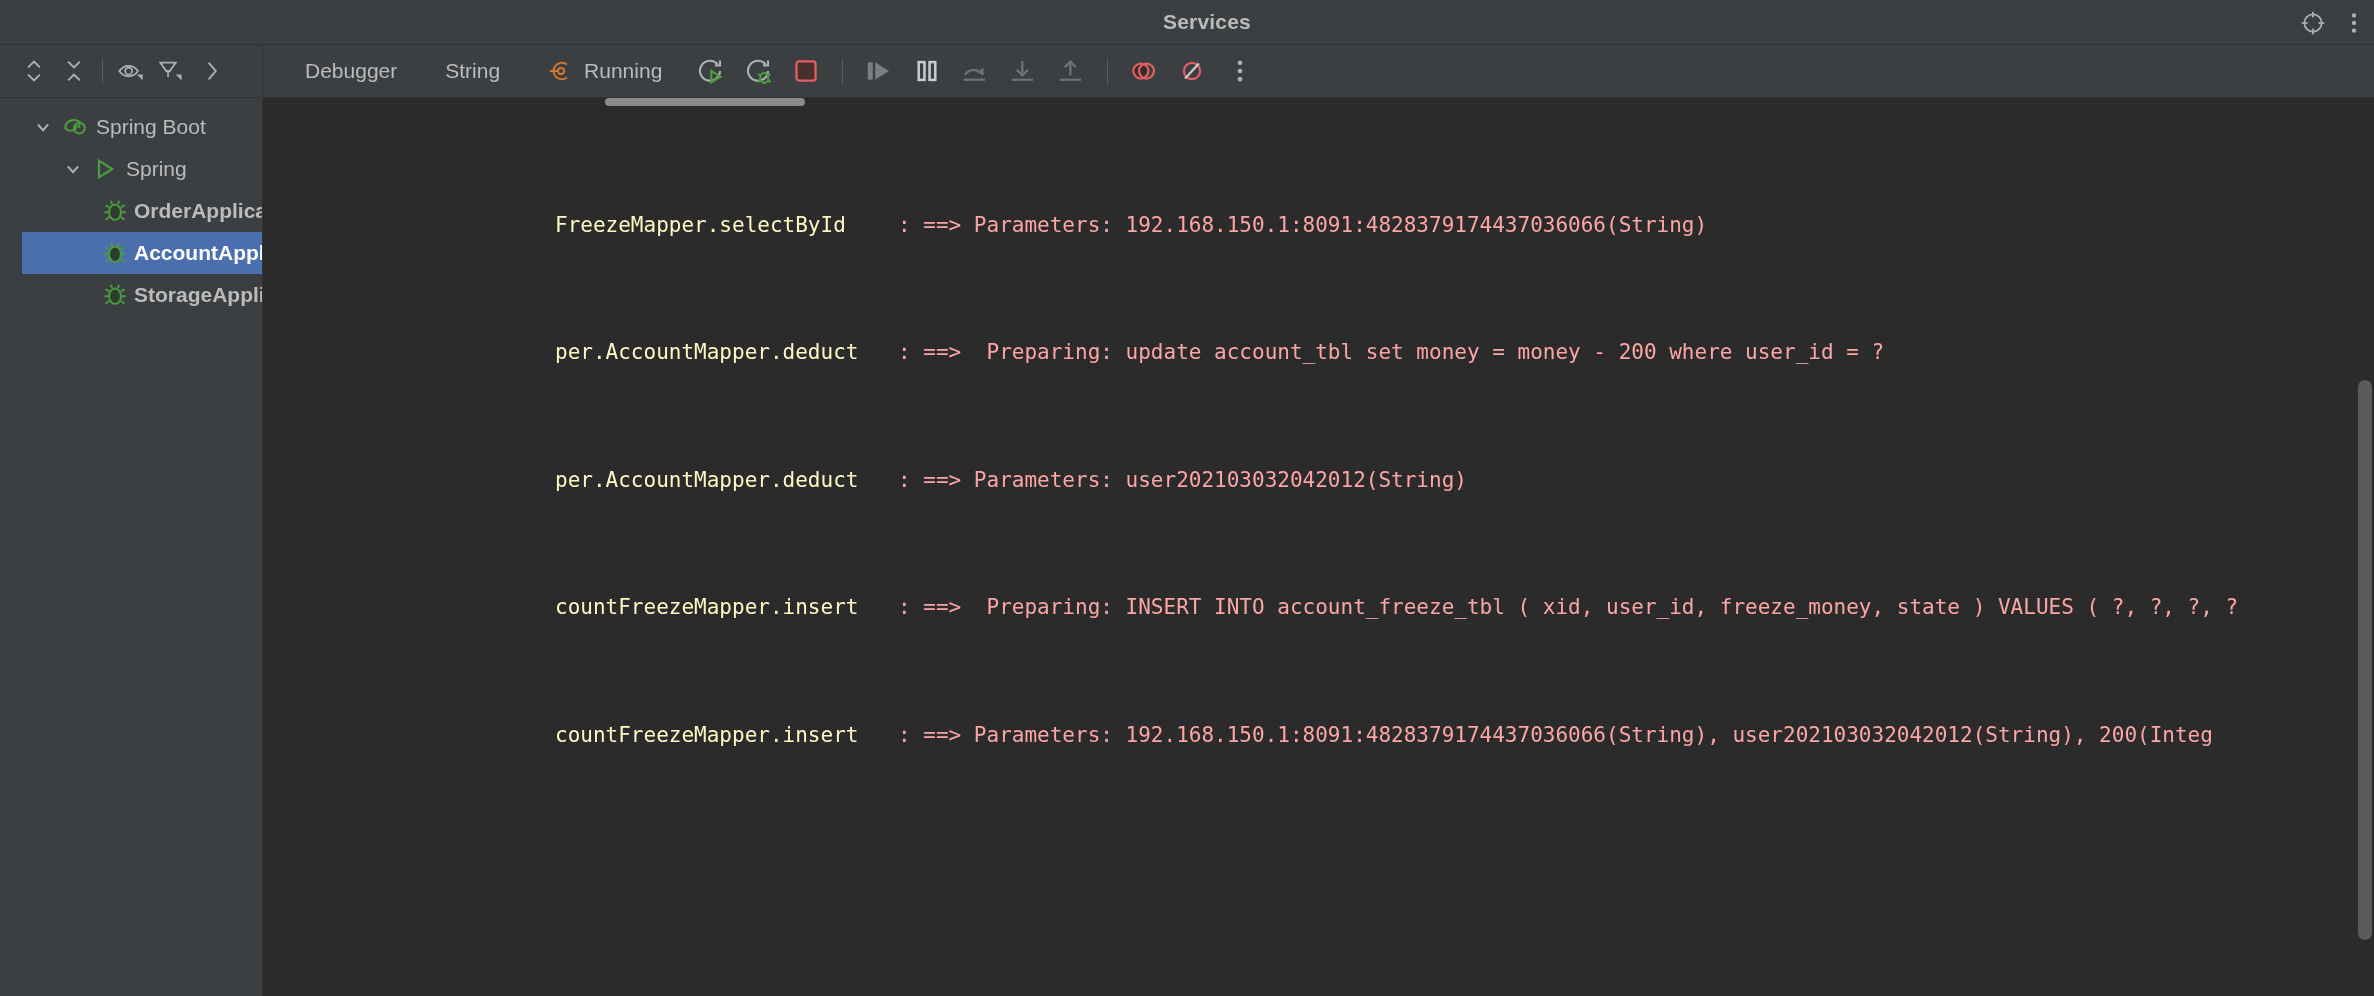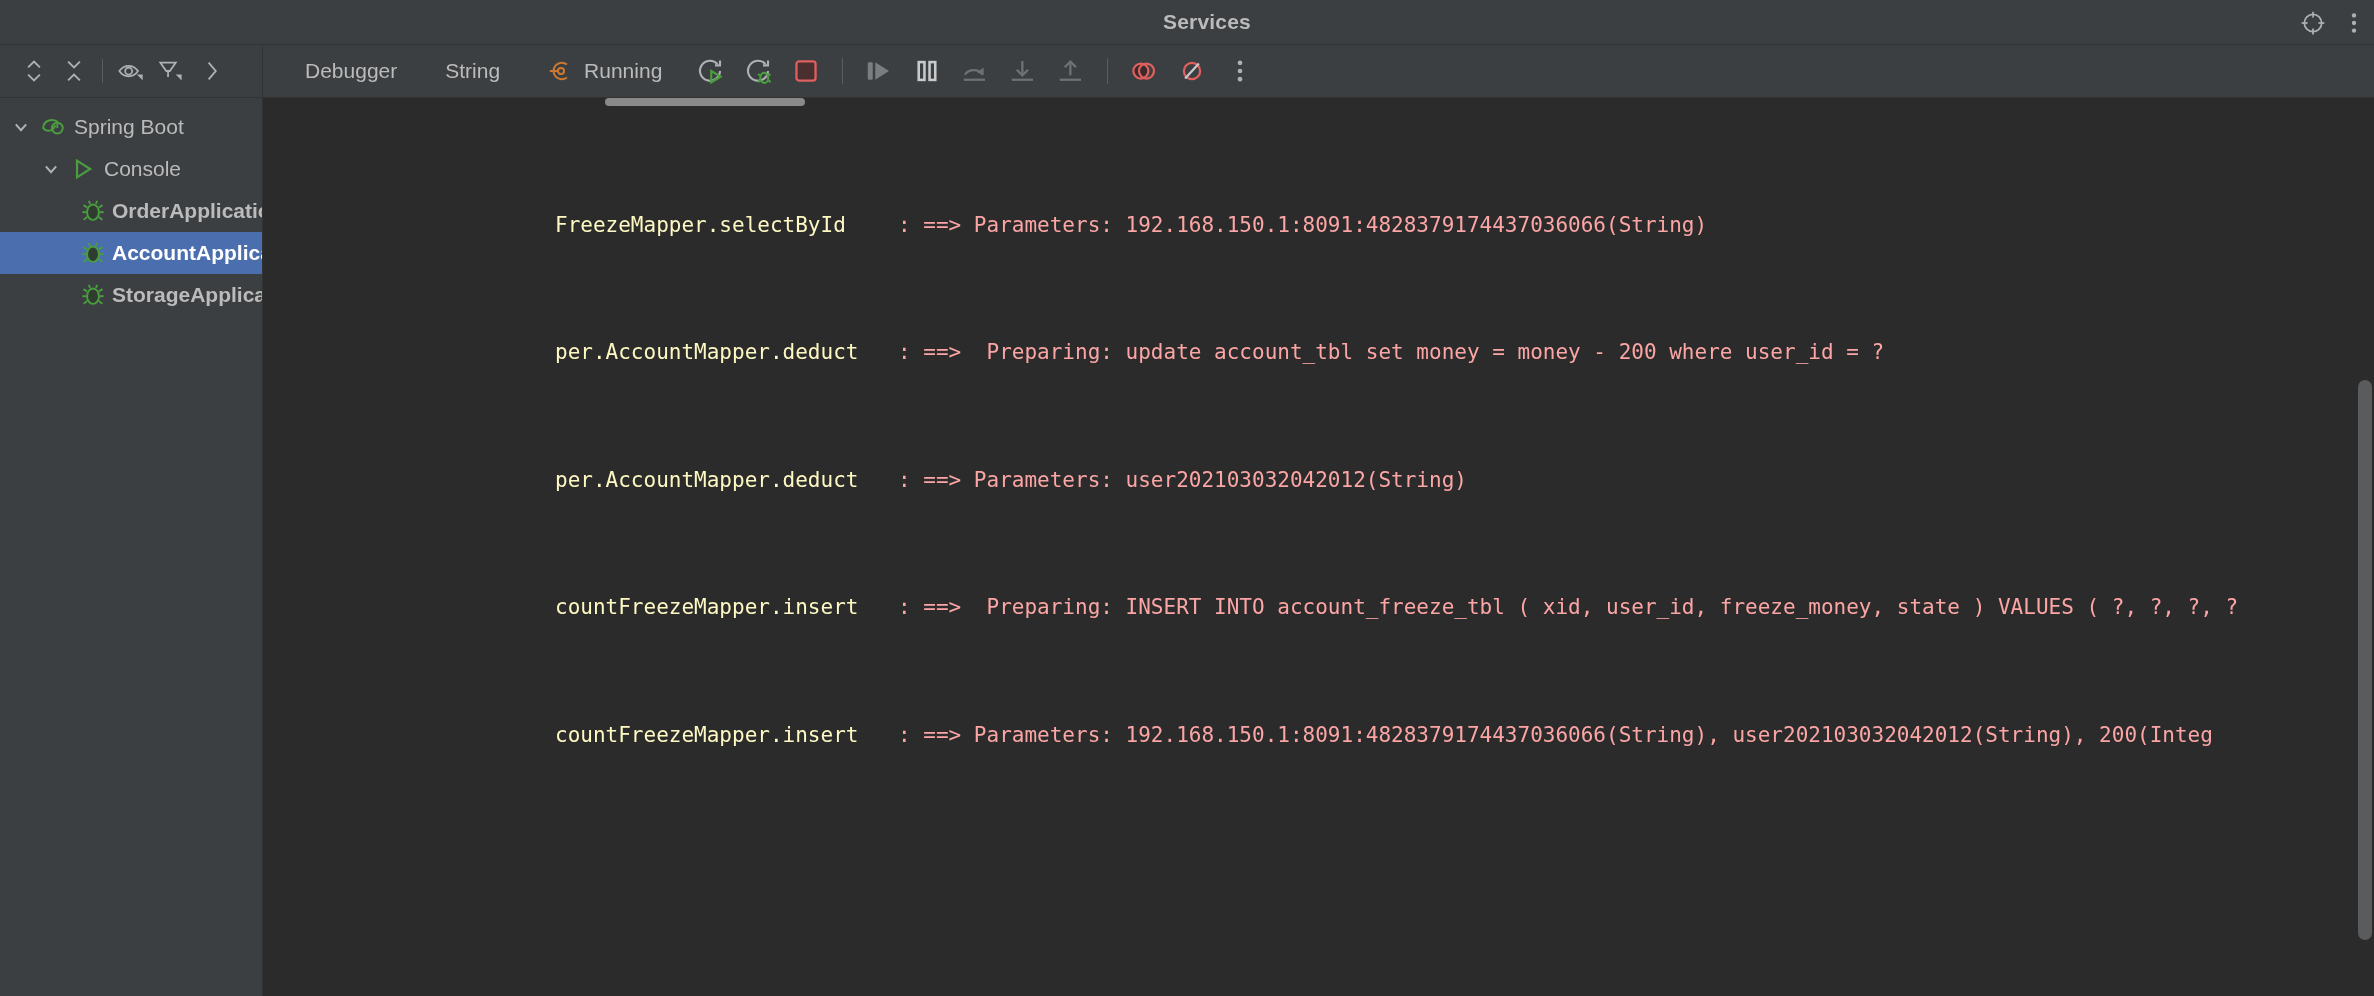--- a/index.html
+++ b/index.html
@@ -50,21 +50,21 @@
     border-bottom: 1px solid #323232;
   }
   .tb-btn {
     width: 40px; height: 40px;
     display: flex; align-items: center; justify-content: center;
     border-radius: 4px;
   }
   .tb-sep {
     width: 1px; height: 24px; background: #5a5d5e; margin: 0 8px;
   }
-  .tree { padding-top: 8px; flex: 1; overflow: hidden; }
+  .tree { padding-top: 8px; flex: 1; overflow: hidden; padding-left: 22px; }
   .tree-row {
     height: 42px;
     display: flex; align-items: center;
     font-size: 21px; color: #bbbbbb;
     white-space: nowrap;
   }
   .tree-row.selected { background: #4b6eaf; color: #ffffff; }
   .tree-row .chev { width: 34px; display:flex; align-items:center; justify-content:center; }
   .tree-row .nodeicon { width: 30px; display:flex; align-items:center; justify-content:center; }
   .tree-row .lbl { padding-left: 6px; }
@@ -219,21 +219,21 @@
         <span class="chev">
           <svg width="18" height="18" viewBox="0 0 14 14" fill="none" stroke="#aeb0b3" stroke-width="1.6">
             <polyline points="3,5 7,9.5 11,5"></polyline>
           </svg>
         </span>
         <span class="nodeicon">
           <svg width="24" height="24" viewBox="0 0 20 20" fill="none" stroke="#4a9e3f" stroke-width="1.8">
             <polygon points="5,3 16,10 5,17"></polygon>
           </svg>
         </span>
-        <span class="lbl">Console</span>
+        <span class="lbl">Spring</span>
       </div>
 
       <div class="tree-row lvl3">
         <span class="nodeicon">
           <svg width="26" height="24" viewBox="0 0 22 20" fill="none" stroke="#4a9e3f" stroke-width="1.6">
             <ellipse cx="11" cy="11" rx="5" ry="6.5" fill="#2f3c2f"></ellipse>
             <line x1="6" y1="7" x2="3" y2="5"></line>
               <line x1="16" y1="7" x2="19" y2="5"></line>
             <line x1="5.5" y1="11" x2="2" y2="11"></line>
               <line x1="16.5" y1="11" x2="20" y2="11"></line>

